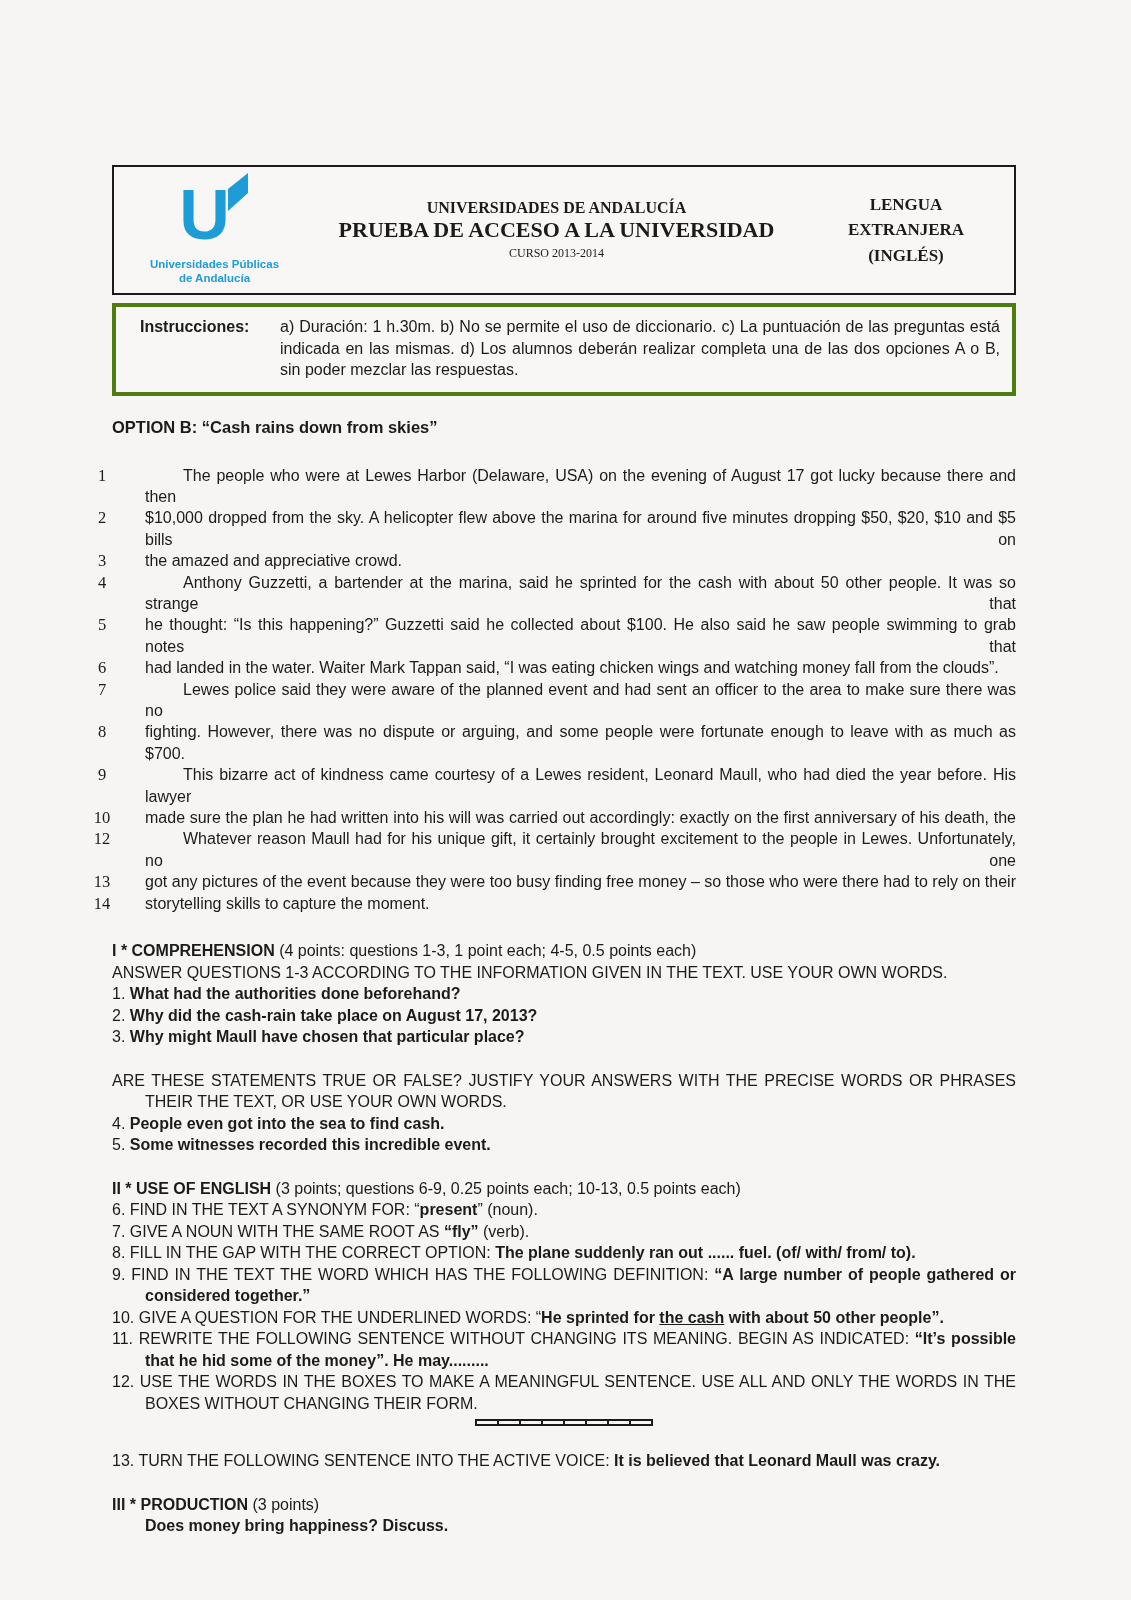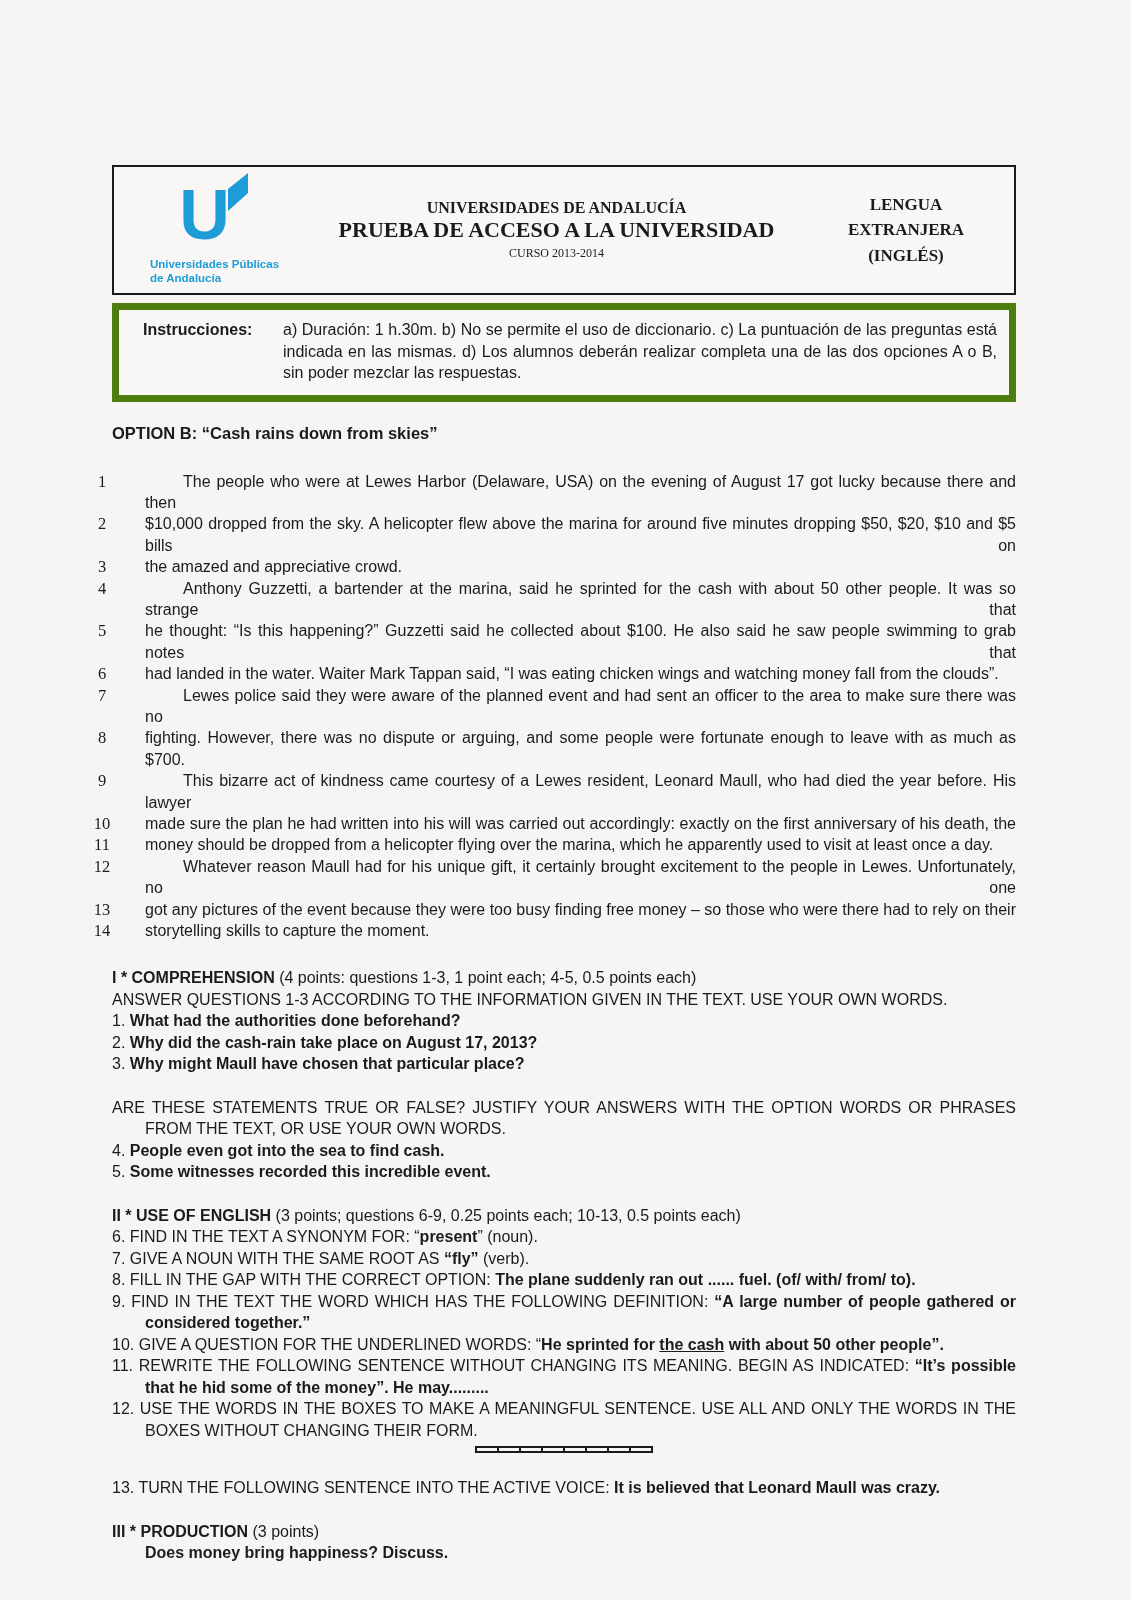--- a/index.html
+++ b/index.html
@@ -14,30 +14,30 @@
 
   
   .header-box{
     border:2px solid #1b1b1b;display:flex;align-items:center;
     height:130px;box-sizing:border-box;padding:0 8px;background:#f8f7f5;
   }
   .logo{width:185px;flex:none;display:flex;flex-direction:column;align-items:center;}
   .logo-mark{display:flex;align-items:flex-start;height:80px;}
   .logo-u{font-size:70px;line-height:80px;font-weight:700;color:#1E9CD7;letter-spacing:-2px;}
   .logo-arrow{margin-left:-4px;margin-top:-2px;}
-  .logo-caption{color:#1E9CD7;font-weight:700;font-size:11.5px;line-height:1.25;margin-top:2px;}
+  .logo-caption{color:#1E9CD7;font-weight:700;font-size:11.5px;line-height:1.25;text-align:center;margin-top:2px;}
   .header-title{flex:1;text-align:center;font-family:"Liberation Serif",serif;}
   .ht1{font-size:16px;font-weight:700;}
   .ht2{font-size:22px;font-weight:700;}
   .ht3{font-size:12px;margin-top:3px;}
   .header-subject{width:200px;flex:none;text-align:center;font-family:"Liberation Serif",serif;font-weight:700;font-size:17px;line-height:1.5;}
 
   
   .instructions-box{
-    border:7px solid #4d7c0f;margin-top:8px;display:flex;
+    border:4px solid #4d7c0f;margin-top:8px;display:flex;
     box-sizing:border-box;padding:9px 12px 11px 24px;background:#f8f7f5;
   }
   .instr-label{font-weight:700;width:140px;flex:none;line-height:21.5px;}
   .instr-text{flex:1;text-align:justify;line-height:21.5px;}
 
   
   .option-title{margin-top:22px;font-weight:700;font-size:16.5px;}
 
   
   .passage{margin-top:28px;margin-left:-27px;}
@@ -135,24 +135,20 @@
         <span class="ptext">fighting. However, there was no dispute or arguing, and some people were fortunate enough to leave with as much as $700.</span>
       </div>
       <div class="pline indent">
         <span class="pnum">9</span>
         <span class="ptext">This bizarre act of kindness came courtesy of a Lewes resident, Leonard Maull, who had died the year before. His lawyer</span>
       </div>
       <div class="pline">
         <span class="pnum">10</span>
         <span class="ptext">made sure the plan he had written into his will was carried out accordingly: exactly on the first anniversary of his death, the</span>
       </div>
-      <div class="pline last">
-        <span class="pnum">11</span>
-        <span class="ptext">money should be dropped from a helicopter flying over the marina, which he apparently used to visit at least once a day.</span>
-      </div>
       <div class="pline indent">
         <span class="pnum">12</span>
         <span class="ptext">Whatever reason Maull had for his unique gift, it certainly brought excitement to the people in Lewes. Unfortunately, no one</span>
       </div>
       <div class="pline">
         <span class="pnum">13</span>
         <span class="ptext">got any pictures of the event because they were too busy finding free money – so those who were there had to rely on their</span>
       </div>
       <div class="pline last">
         <span class="pnum">14</span>
@@ -160,21 +156,21 @@
       </div>
     </div>
 
   <div class="sec">
     <div class="line"><span class="b">I * COMPREHENSION </span><span>(4 points: questions 1-3, 1 point each; 4-5, 0.5 points each)</span></div>
     <div class="line">ANSWER QUESTIONS 1-3 ACCORDING TO THE INFORMATION GIVEN IN THE TEXT. USE YOUR OWN WORDS.</div>
     <div class="qitem"><span>1. </span><span class="b">What had the authorities done beforehand?</span></div>
     <div class="qitem"><span>2. </span><span class="b">Why did the cash-rain take place on August 17, 2013?</span></div>
     <div class="qitem"><span>3. </span><span class="b">Why might Maull have chosen that particular place?</span></div>
     <div class="tf-block">
-      <div class="qitem">ARE THESE STATEMENTS TRUE OR FALSE? JUSTIFY YOUR ANSWERS WITH THE OPTION WORDS OR PHRASES FROM THE TEXT, OR USE YOUR OWN WORDS.</div>
+      <div class="qitem">ARE THESE STATEMENTS TRUE OR FALSE? JUSTIFY YOUR ANSWERS WITH THE PRECISE WORDS OR PHRASES THEIR THE TEXT, OR USE YOUR OWN WORDS.</div>
       <div class="qitem"><span>4. </span><span class="b">People even got into the sea to find cash.</span></div>
       <div class="qitem"><span>5. </span><span class="b">Some witnesses recorded this incredible event.</span></div>
     </div>
   </div>
 
   <div class="sec sec2">
     <div class="line"><span class="b">II * USE OF ENGLISH </span><span>(3 points; questions 6-9, 0.25 points each; 10-13, 0.5 points each)</span></div>
     <div class="qitem"><span>6. FIND IN THE TEXT A SYNONYM FOR: “</span><span class="b">present</span><span>” (noun).</span></div>
     <div class="qitem"><span>7. GIVE A NOUN WITH THE SAME ROOT AS </span><span class="b">“fly”</span><span> (verb).</span></div>
     <div class="qitem"><span>8. FILL IN THE GAP WITH THE CORRECT OPTION: </span><span class="b">The plane suddenly ran out ...... fuel. (of/ with/ from/ to).</span></div>

